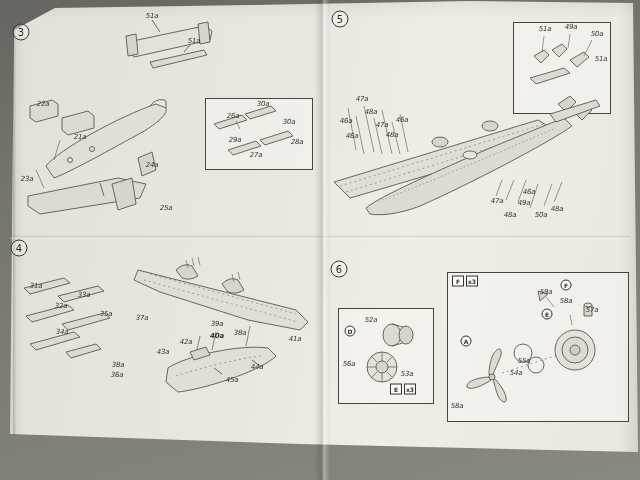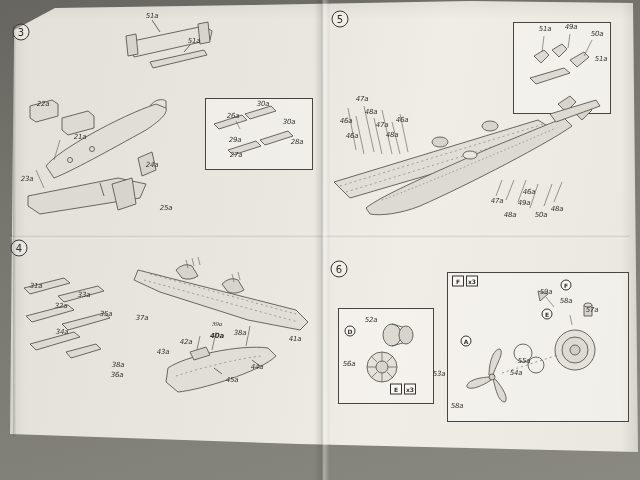--- a/index.html
+++ b/index.html
@@ -190,31 +190,31 @@
     <span class="part-label" style="left: 194px; top: 41px;">51a</span>
     <span class="part-label" style="left: 43px; top: 104px;">22a</span>
     <span class="part-label" style="left: 80px; top: 117px; margin-top: 20px;">21a</span>
     <span class="part-label" style="left: 27px; top: 179px;">23a</span>
     <span class="part-label" style="left: 152px; top: 165px;">24a</span>
     <span class="part-label" style="left: 166px; top: 208px;">25a</span>
     <span class="part-label" style="left: 233px; top: 116px;">26a</span>
     <span class="part-label" style="left: 263px; top: 104px;">30a</span>
     <span class="part-label" style="left: 289px; top: 122px;">30a</span>
     <span class="part-label" style="left: 235px; top: 140px;">29a</span>
-    <span class="part-label" style="left: 236px; top: 155px;">27a</span>
+    <span class="part-label" style="left: 256px; top: 155px;">27a</span>
     <span class="part-label" style="left: 297px; top: 142px;">28a</span>
     <span class="part-label" style="left: 36px; top: 286px;">31a</span>
     <span class="part-label" style="left: 84px; top: 295px;">33a</span>
     <span class="part-label" style="left: 61px; top: 306px;">32a</span>
     <span class="part-label" style="left: 106px; top: 314px;">35a</span>
     <span class="part-label" style="left: 142px; top: 318px;">37a</span>
     <span class="part-label" style="left: 62px; top: 332px;">34a</span>
     <span class="part-label" style="left: 117px; top: 343px; margin-top: 32px;">36a</span>
     <span class="part-label" style="left: 118px; top: 365px;">38a</span>
-    <span class="part-label" style="left: 217px; top: 324px; font-family: Liberation Serif, serif;">39a</span>
+    <span class="part-label" style="left: 217px; top: 324px;">39a</span>
     <span class="part-label" style="left: 217px; top: 336px; font-weight: bold;">40a</span>
     <span class="part-label" style="left: 240px; top: 333px;">38a</span>
     <span class="part-label" style="left: 186px; top: 342px;">42a</span>
     <span class="part-label" style="left: 163px; top: 352px; font-style: italic;">43a</span>
     <span class="part-label" style="left: 295px; top: 339px;">41a</span>
     <span class="part-label" style="left: 257px; top: 367px;">44a</span>
     <span class="part-label" style="left: 232px; top: 380px;">45a</span>
     <span class="part-label" style="left: 362px; top: 99px;">47a</span>
     <span class="part-label" style="left: 371px; top: 112px;">48a</span>
     <span class="part-label" style="left: 346px; top: 121px;">46a</span>
@@ -227,21 +227,21 @@
     <span class="part-label" style="left: 524px; top: 203px;">49a</span>
     <span class="part-label" style="left: 541px; top: 215px;">50a</span>
     <span class="part-label" style="left: 557px; top: 209px;">48a</span>
     <span class="part-label" style="left: 510px; top: 215px;">48a</span>
     <span class="part-label" style="left: 545px; top: 29px;">51a</span>
     <span class="part-label" style="left: 571px; top: 27px;">49a</span>
     <span class="part-label" style="left: 597px; top: 34px;">50a</span>
     <span class="part-label" style="left: 601px; top: 59px;">51a</span>
     <span class="part-label" style="left: 371px; top: 320px;">52a</span>
     <span class="part-label" style="left: 349px; top: 364px;">56a</span>
-    <span class="part-label" style="left: 407px; top: 374px; margin-left: 32px;">53a</span>
+    <span class="part-label" style="left: 407px; top: 374px;">53a</span>
     <span class="part-label" style="left: 546px; top: 292px;">59a</span>
     <span class="part-label" style="left: 566px; top: 301px;">58a</span>
     <span class="part-label" style="left: 592px; top: 310px;">57a</span>
     <span class="part-label" style="left: 524px; top: 361px;">55a</span>
     <span class="part-label" style="left: 516px; top: 373px;">54a</span>
     <span class="part-label" style="left: 457px; top: 406px;">58a</span>
     <span class="callout-letter" style="left: 350px; top: 331px;">D</span>
     <span class="callout-letter" style="left: 547px; top: 314px;">E</span>
     <span class="callout-letter" style="left: 566px; top: 285px;">F</span>
     <span class="callout-letter" style="left: 466px; top: 341px;">A</span>

